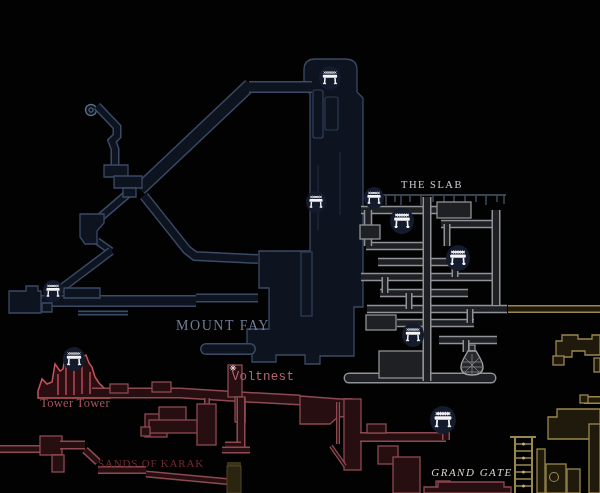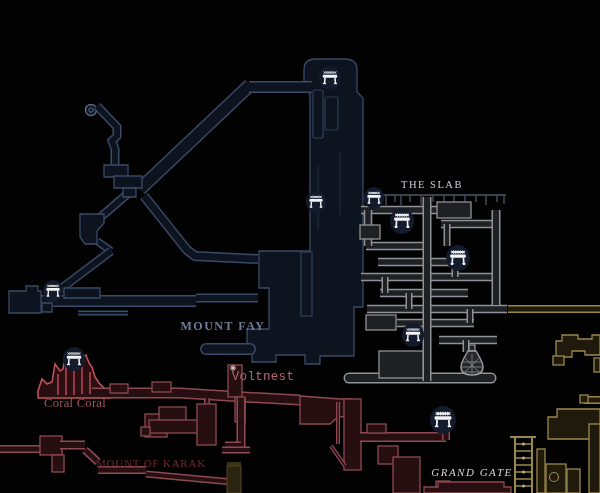--- a/index.html
+++ b/index.html
@@ -224,18 +224,18 @@
         <use href="#bench" transform="translate(402,221) scale(1.04)"></use>
         <use href="#bench" transform="translate(458,258) scale(1.04)"></use>
         <use href="#bench" transform="translate(413,335) scale(0.96)"></use>
         <use href="#bench" transform="translate(443,420) scale(1.12)"></use>
         <use href="#bench" transform="translate(74,359) scale(0.96)"></use>
         <use href="#bench" transform="translate(53,291) scale(0.88)"></use>
       </g>
 </svg>
 
 <div class="map-label" style="left:432px;top:184px;color:#c9cdd2;font-size:10.5px;letter-spacing:1.5px;">THE SLAB</div>
-<div class="map-label" style="left:223px;top:326px;color:#6f7d97;font-size:12px;letter-spacing:1.5px;font-weight:bold;">MOUNT FAY</div>
-<div class="map-label" style="left:75px;top:403px;color:#a6555e;font-size:12.5px;letter-spacing:0.3px;">Coral Coral</div>
+<div class="map-label" style="left:223px;top:326px;color:#6f7d97;font-size:14px;letter-spacing:1.5px;">MOUNT FAY</div>
+<div class="map-label" style="left:75px;top:403px;color:#a6555e;font-size:12.5px;letter-spacing:0.3px;">Tower Tower</div>
 <div class="map-label" style="left:263px;top:377px;color:#b2686f;font-size:12.5px;letter-spacing:0.3px;font-family:Liberation Mono, monospace;">Voltnest</div>
-<div class="map-label" style="left:151px;top:463px;color:#702930;font-size:11px;letter-spacing:0.8px;">MOUNT OF KARAK</div>
+<div class="map-label" style="left:151px;top:463px;color:#702930;font-size:11px;letter-spacing:0.8px;">SANDS OF KARAK</div>
 <div class="map-label" style="left:472px;top:472px;color:#d8d3c4;font-size:11px;letter-spacing:1.5px;font-style:italic;">GRAND GATE</div>
 </div>
 
 </body></html>

